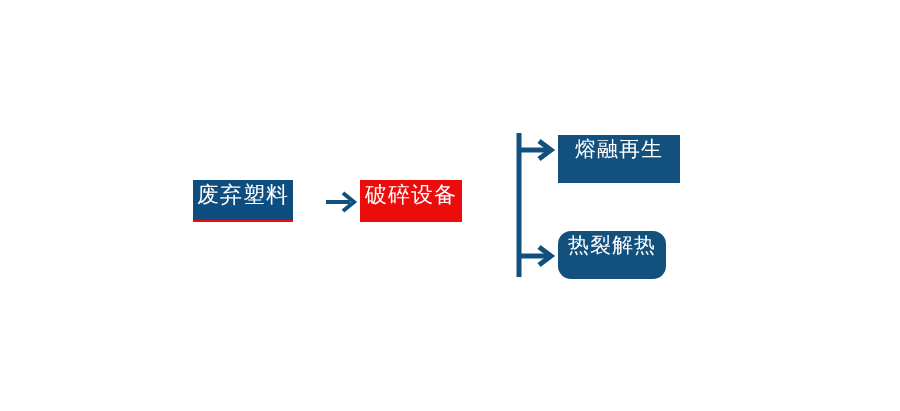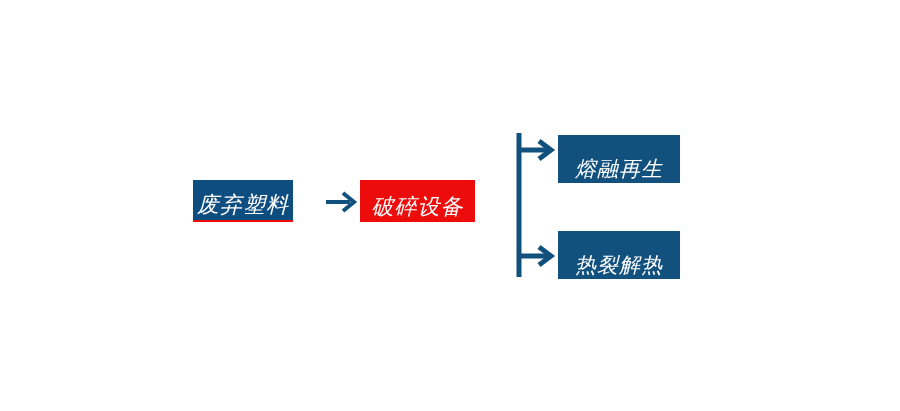--- a/index.html
+++ b/index.html
@@ -13,62 +13,62 @@
   #canvas {
     position: relative;
     width: 900px;
     height: 411px;
     background: #ffffff;
     overflow: hidden;
   }
   .node {
     position: absolute;
     display: flex;
-    align-items: flex-end;
+    align-items: flex-start;
     justify-content: center;
     box-sizing: border-box;
     color: #ffffff;
     font-family: "DejaVu Sans", "Liberation Sans", sans-serif;
     letter-spacing: 1px;
     white-space: nowrap;
     user-select: none;
-    font-style: italic;
   }
   .node-source {
     left: 193px;
     top: 180px;
     width: 100px;
     height: 42px;
     background: #0E4D7F;
     font-size: 22px;
     border-bottom: 2px solid #EC0C0C;
   }
   .node-process {
     left: 360px;
     top: 180px;
-    width: 115px;
+    width: 102px;
     height: 42px;
     background: #EC0C0C;
     font-size: 22px;
   }
   .node-out-1 {
     left: 558px;
     top: 135px;
     width: 122px;
     height: 48px;
     background: #12507E;
     font-size: 21px;
   }
   .node-out-2 {
     left: 558px;
     top: 231px;
-    width: 122px;
+    width: 108px;
     height: 48px;
     background: #12507E;
     font-size: 21px;
+    border-radius: 13px;
   }
   .arrow-main {
     position: absolute;
     left: 326px;
     top: 189px;
     width: 32px;
     height: 26px;
   }
   .branch {
     position: absolute;

